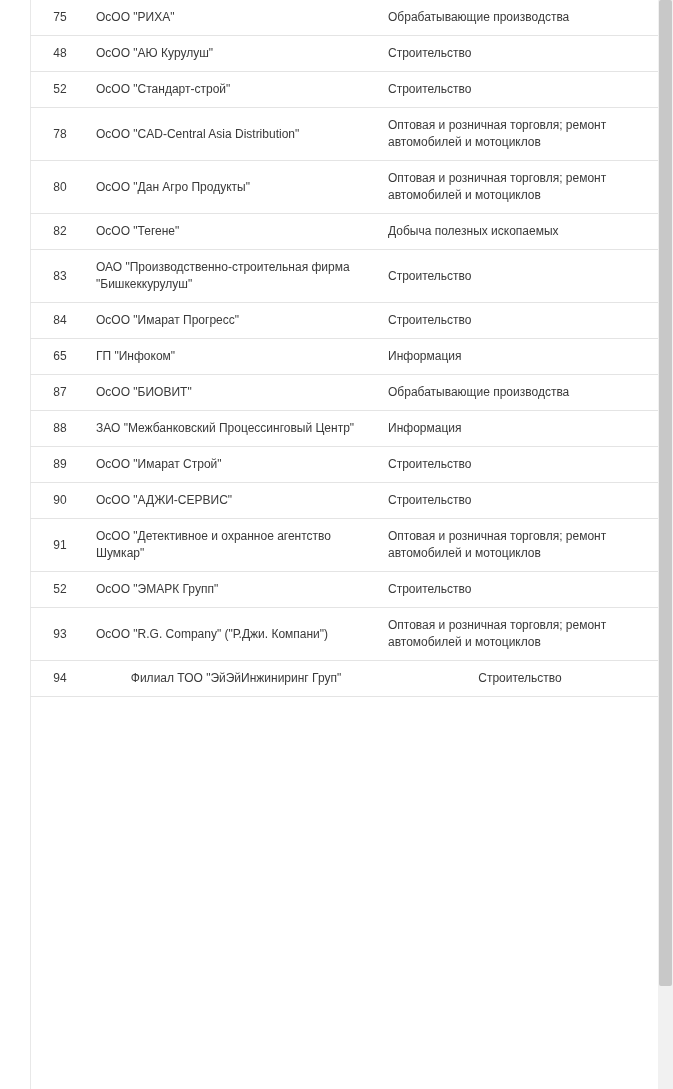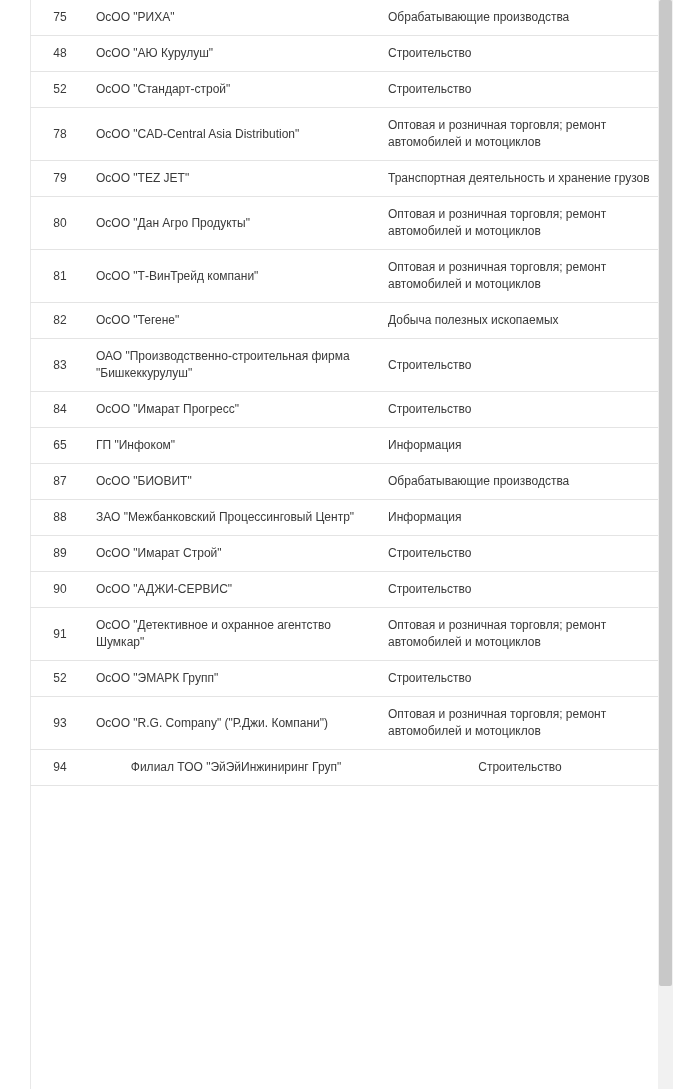--- a/index.html
+++ b/index.html
@@ -118,32 +118,22 @@
             <td class="col-num">52</td>
             <td class="col-name">ОсОО "Стандарт-строй"</td>
             <td class="col-activity">Строительство</td>
           </tr>
           <tr>
             <td class="col-num">78</td>
             <td class="col-name">ОсОО "CAD-Central Asia Distribution"</td>
             <td class="col-activity">Оптовая и розничная торговля; ремонт автомобилей и мотоциклов</td>
           </tr>
           <tr>
-            <td class="col-num">79</td>
-            <td class="col-name">ОсОО "TEZ JET"</td>
-            <td class="col-activity">Транспортная деятельность и хранение грузов</td>
-          </tr>
-          <tr>
             <td class="col-num">80</td>
             <td class="col-name">ОсОО "Дан Агро Продукты"</td>
-            <td class="col-activity">Оптовая и розничная торговля; ремонт автомобилей и мотоциклов</td>
-          </tr>
-          <tr>
-            <td class="col-num">81</td>
-            <td class="col-name">ОсОО "Т-ВинТрейд компани"</td>
             <td class="col-activity">Оптовая и розничная торговля; ремонт автомобилей и мотоциклов</td>
           </tr>
           <tr>
             <td class="col-num">82</td>
             <td class="col-name">ОсОО "Тегене"</td>
             <td class="col-activity">Добыча полезных ископаемых</td>
           </tr>
           <tr>
             <td class="col-num">83</td>
             <td class="col-name">ОАО "Производственно-строительная фирма "Бишкеккурулуш"</td>

